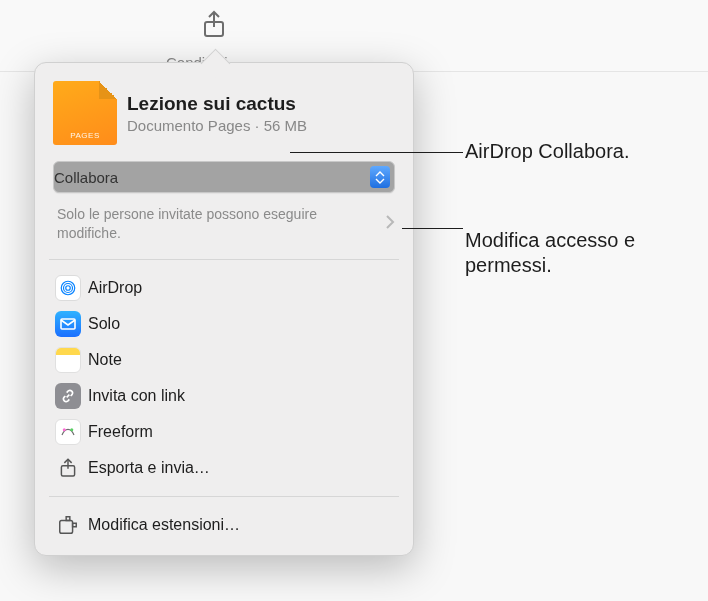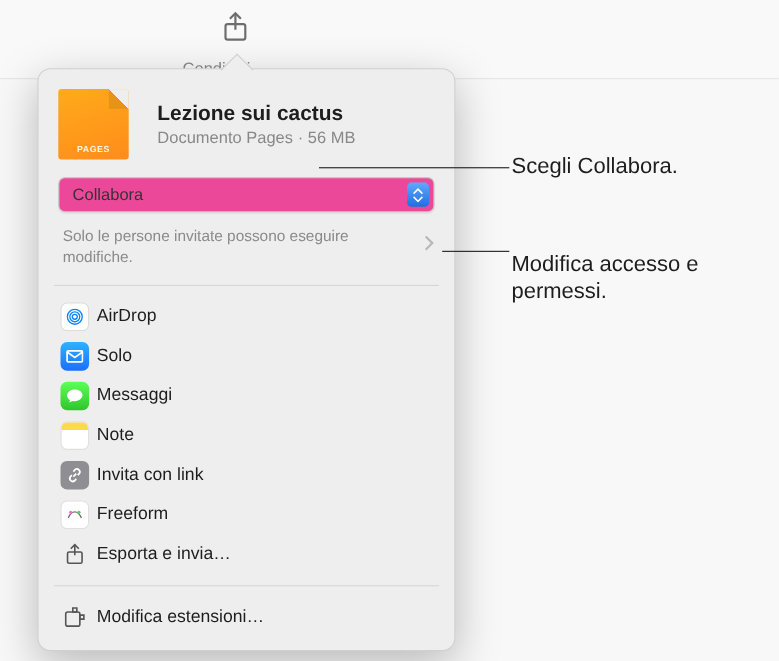--- a/index.html
+++ b/index.html
@@ -60,25 +60,24 @@
     .doc-header {
       display: flex;
       align-items: center;
       padding: 18px 18px 10px 18px;
       position: relative;
     }
     .doc-icon {
       width: 64px;
       height: 64px;
       border-radius: 3px;
-      margin-right: 26px;
+      margin-right: 10px;
       position: relative;
       flex-shrink: 0;
       background: linear-gradient(160deg, #ffab1a 0%, #ff8c1a 100%);
-      font-weight: bold;
     }
     .doc-icon::after {
       content: "";
       position: absolute;
       right: 0; top: 0;
       width: 18px; height: 18px;
       background: linear-gradient(225deg, #efeeee 50%, #e69317 50%);
     }
     .doc-icon .tag {
       position: absolute;
@@ -99,24 +98,24 @@
       color: #888;
     }
 
     .select-row {
       margin: 6px 18px 8px 18px;
     }
     .select-box {
       display: flex;
       align-items: center;
       justify-content: space-between;
-      background: #ec4899;
+      background: #a3a3a3;
       border: 1px solid #c8c8c8;
       border-radius: 6px;
-      padding: 4px 4px 4px 12px;
+      padding: 4px 4px 4px 0;
       box-shadow: 0 1px 1px rgba(0,0,0,0.05);
     }
     .select-label {
       font-size: 15px;
       color: #333;
     }
     .select-knob {
       width: 20px;
       height: 22px;
       background: linear-gradient(180deg, #5fa9ff, #1f6fe0);
@@ -278,28 +277,20 @@
     <div class="share-item">
       <span class="app-icon icon-mail">
         <svg width="16" height="12" viewBox="0 0 16 12" fill="none" stroke="#fff" stroke-width="1.6">
           <rect x="1" y="1" width="14" height="10" rx="1"></rect>
             <path d="M1 2 L8 7 L15 2"></path>
         </svg>
       </span>
       <span class="share-item-label">Solo</span>
     </div>
 
-    <div class="share-item">
-      <span class="app-icon icon-messages">
-        <svg width="16" height="14" viewBox="0 0 16 14" fill="#fff">
-          <path d="M8 1 C4 1 1 3.5 1 6.5 C1 8.2 2 9.7 3.6 10.6 L3 13 L6 11.5 C6.6 11.6 7.3 11.7 8 11.7 C12 11.7 15 9.2 15 6.2 C15 3.2 12 1 8 1 Z"></path>
-        </svg>
-      </span>
-      <span class="share-item-label">Messaggi</span>
-    </div>
 
     <div class="share-item">
       <span class="app-icon icon-notes"></span>
       <span class="share-item-label">Note</span>
     </div>
 
     <div class="share-item">
       <span class="app-icon icon-link">
         <svg width="16" height="16" viewBox="0 0 24 24" fill="none" stroke="#fff" stroke-width="2.4">
           <path d="M10 14 L14 10"></path>
@@ -345,17 +336,17 @@
         </svg>
       </span>
       <span class="share-item-label">Modifica estensioni…</span>
     </div>
   </div>
 
 </div>
 
 <div class="callouts">
   <div class="callout-line" style="top:152px; left:-175px; width:173px;"></div>
-  <div class="callout-text" style="top:139px; left:0;">Scegli Collabora.</div>
+  <div class="callout-text" style="top:139px; left:0;">AirDrop Collabora.</div>
 
   <div class="callout-line" style="top:228px; left:-63px; width:61px;"></div>
   <div class="callout-text" style="top:228px; left:0; width:230px;">Modifica accesso e permessi.</div>
 </div>
 
 </body></html>

